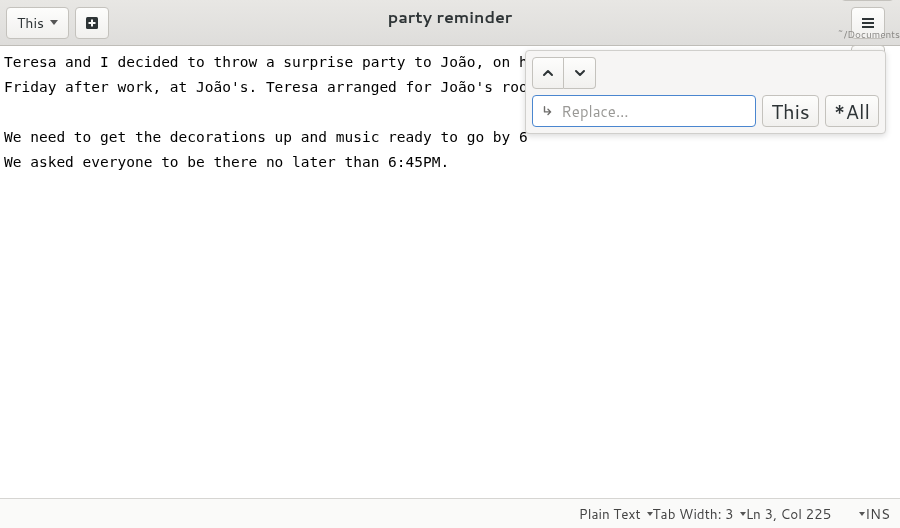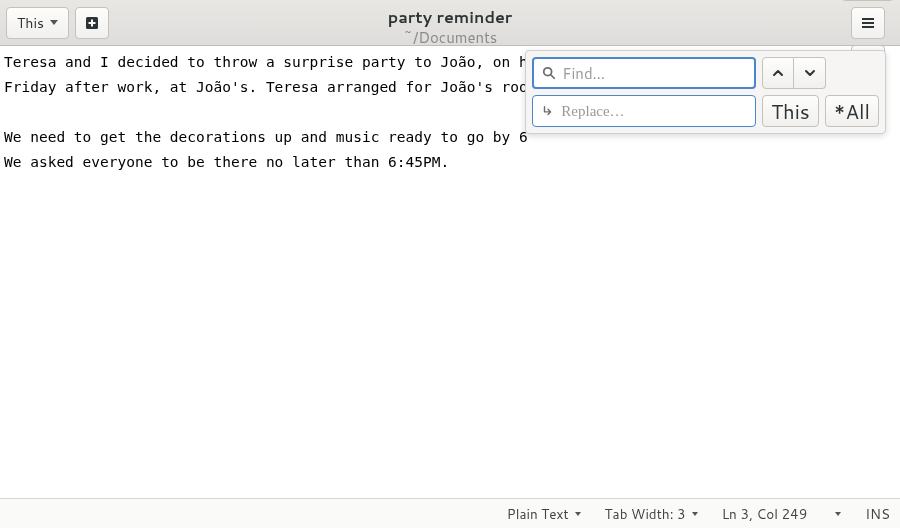--- a/index.html
+++ b/index.html
@@ -35,23 +35,24 @@
     top: 5px;
     text-align: center;
     pointer-events: none;
   }
   .hb-title .title {
     font-weight: 600;
     font-size: 16px;
     color: #2e3436;
   }
   .hb-title .subtitle {
-    font-size: 15px;
+    font-size: 10px;
     color: #8b8a87;
     margin-top: -1px;
+    text-align: right;
   }
   .btn {
     display: inline-flex;
     align-items: center;
     justify-content: center;
     height: 32px;
     min-width: 32px;
     padding: 0 10px;
     background: linear-gradient(#fdfdfc, #f1f0ee);
     border: 1px solid #c4c2bd;
@@ -116,21 +117,20 @@
     width: 224px;
     height: 32px;
     background: #fff;
     border: 2px solid #4a86cf;
     border-radius: 4px;
     padding: 0 8px;
     gap: 6px;
   }
   .search-entry.replace {
     border: 1px solid #4a86cf;
-    font-family: Liberation Serif, serif;
   }
   .search-entry .ph {
     color: #9a9996;
     font-size: 15px;
   }
   .nav-pair {
     display: flex;
   }
   .nav-pair .btn {
     border-radius: 0;
@@ -155,21 +155,20 @@
   .statusbar {
     position: absolute;
     bottom: 0; left: 0; right: 0;
     height: 30px;
     border-top: 1px solid #d6d5d2;
     background: #fafaf9;
     display: flex;
     align-items: center;
     justify-content: flex-end;
     padding: 0 10px;
-    gap: 24px;
     font-size: 13.5px;
     color: #444;
   }
   .status-item {
     display: flex;
     align-items: center;
     gap: 6px;
   }
   svg { display: block; }
 </style>
@@ -216,27 +215,20 @@
 </div>
 
 <div class="textview">Teresa and I decided to throw a surprise party to João, on h
 Friday after work, at João's. Teresa arranged for João's roo
 
 We need to get the decorations up and music ready to go by 6
 We asked everyone to be there no later than 6:45PM.</div>
 
 <div class="search-pop">
   <div class="search-row">
-    <div class="search-entry">
-      <svg width="14" height="14" viewBox="0 0 16 16">
-        <circle cx="6.5" cy="6.5" r="4.5" fill="none" stroke="#6d6c6a" stroke-width="2"></circle>
-        <line x1="10" y1="10" x2="14" y2="14" stroke="#6d6c6a" stroke-width="2" stroke-linecap="round"></line>
-      </svg>
-      <span class="ph">Find…</span>
-    </div>
     <div class="nav-pair">
       <div class="btn">
         <svg width="12" height="12" viewBox="0 0 12 12">
           <path d="M2 8 L6 4 L10 8" fill="none" stroke="#2e3436" stroke-width="2" stroke-linecap="round" stroke-linejoin="round"></path>
         </svg>
       </div>
       <div class="btn">
         <svg width="12" height="12" viewBox="0 0 12 12">
           <path d="M2 4 L6 8 L10 4" fill="none" stroke="#2e3436" stroke-width="2" stroke-linecap="round" stroke-linejoin="round"></path>
         </svg>
@@ -262,19 +254,19 @@
 <div class="statusbar">
   <div class="status-item">
     <span>Plain Text</span>
     <span class="tri-down small"></span>
   </div>
   <div class="status-item">
     <span>Tab Width: 3</span>
     <span class="tri-down small"></span>
   </div>
   <div class="status-item">
-    <span>Ln 3, Col 249</span>
+    <span>Ln 3, Col 225</span>
     <span class="tri-down small" style="margin-left:22px"></span>
   </div>
   <div class="status-item">
     <span>INS</span>
   </div>
 </div>
 
 </body></html>

